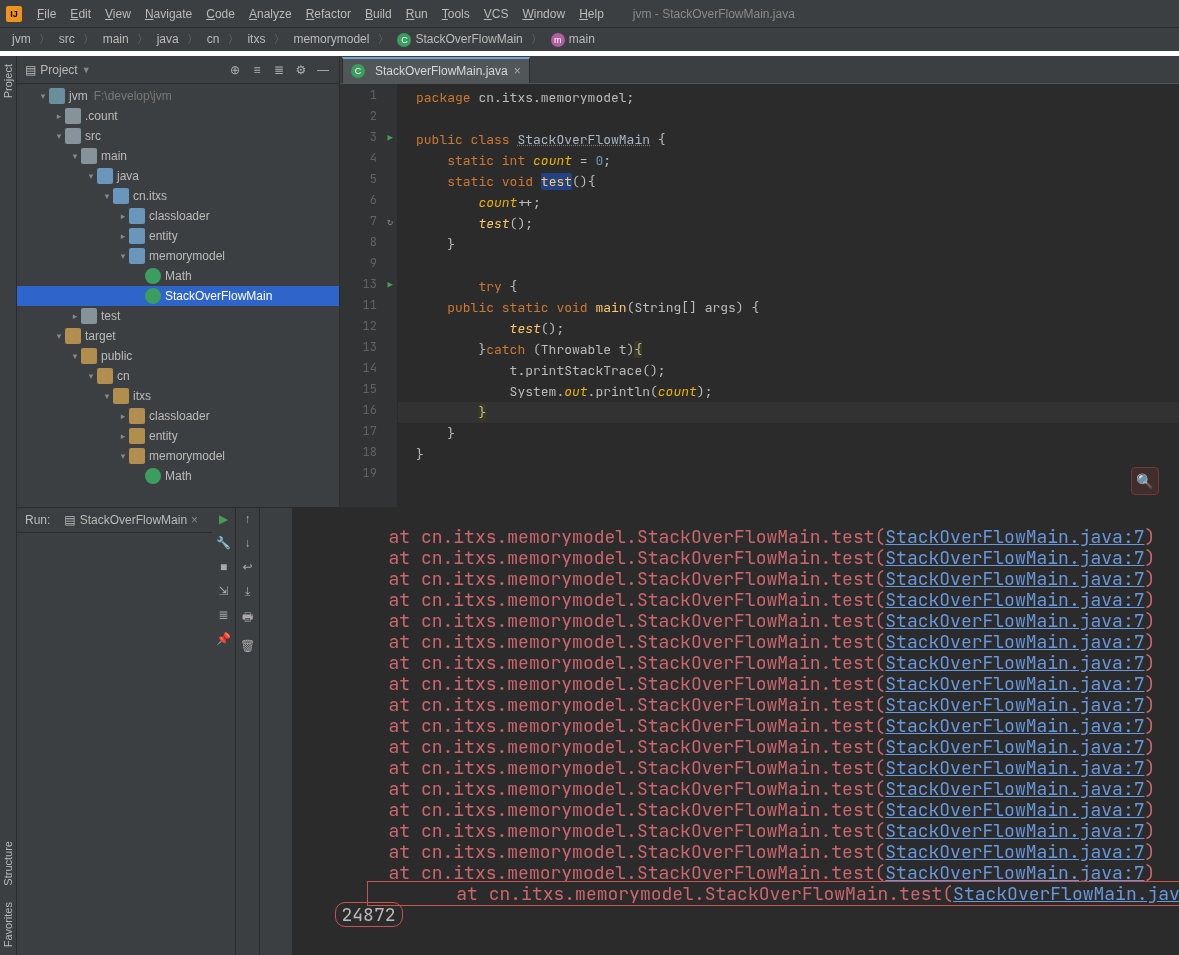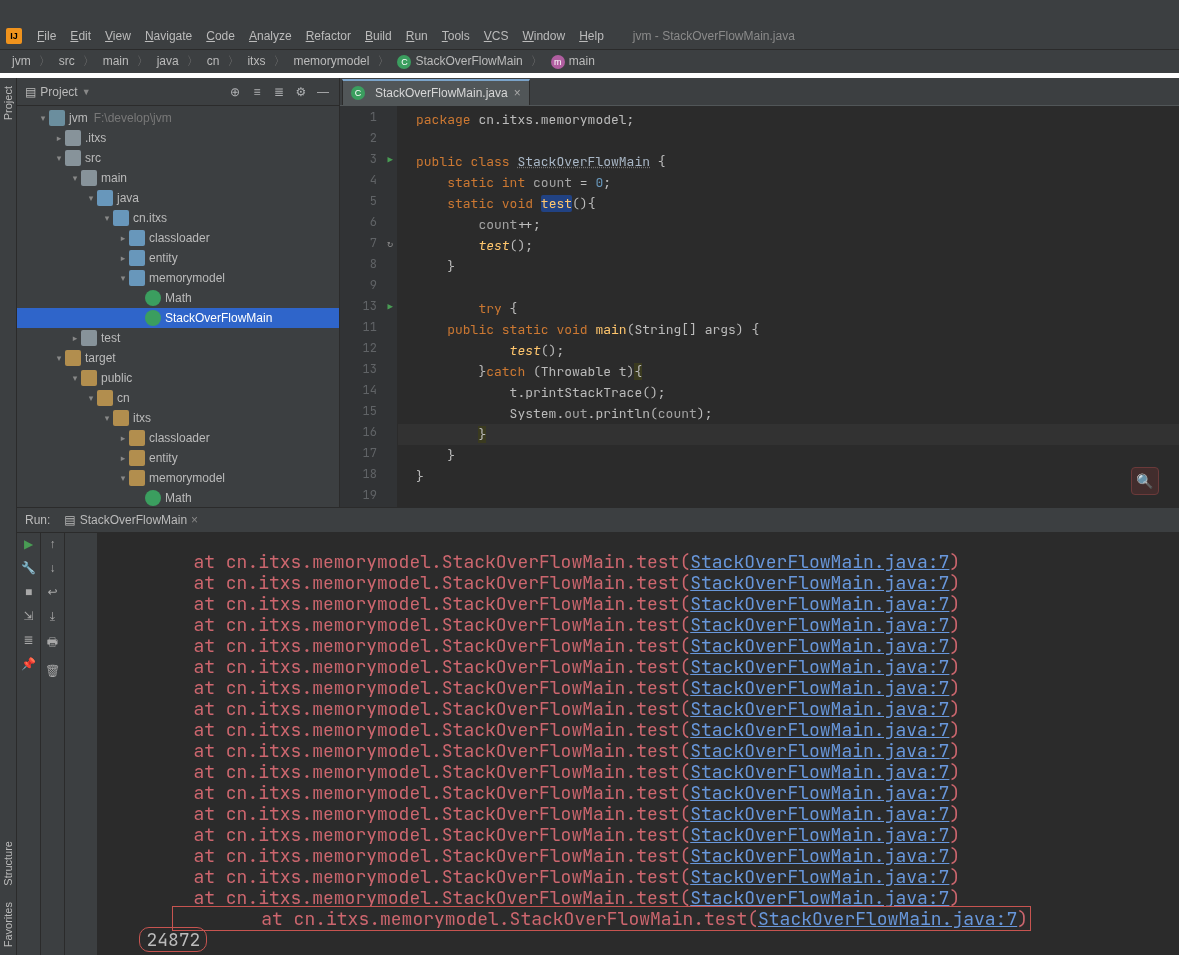--- a/index.html
+++ b/index.html
@@ -15,21 +15,20 @@
   flex-direction: column;
 }
 .menubar {
   background: #3c3f41;
   height: 28px;
   display: flex;
   align-items: center;
   padding: 0 6px;
   gap: 2px;
   border-bottom: 1px solid #2b2b2b;
-  margin-top: 22px;
 }
 .app-icon { width:16px; height:16px; background:#f0931d; display:inline-block; margin-right:6px; border-radius:2px; font-size:9px; color:#000; text-align:center; line-height:16px; font-weight:bold;}
 .menu-item { padding: 3px 7px; cursor: pointer; }
 .menu-item u { text-decoration: underline; }
 .win-title { margin-left: 20px; color: #8a8a8a; }
 .breadcrumb {
   height: 28px;
   display:flex;
   align-items:center;
   padding: 0 6px;
@@ -72,26 +71,26 @@
 .gutter { width:58px; background:#313335; border-right:1px solid #2b2b2b; font-family:"JetBrains Mono","Consolas",monospace; font-size:12px; color:#606366; text-align:right; padding-top:3px;}
 .gutter div { height:21px; padding-right:20px; position:relative;}
 .gutter .runmark::after { content:"▶"; position:absolute; right:4px; top:3px; color:#499c54; font-size:9px;}
 .gutter .recmark::after { content:"↻"; position:absolute; right:4px; top:2px; color:#888; font-size:10px;}
 .code { flex:1; font-family:"JetBrains Mono","Consolas",monospace; font-size:13px; padding-top:3px; line-height:21px; position:relative;}
 .code-line { height:21px; white-space:pre; padding-left:18px;}
 .code-line.hl { background:#323232;}
 .kw { color:#cc7832;}
 .num { color:#6897bb;}
 .fn { color:#ffc66d;}
-.field { color:#a3a3a3; text-align:center;}
+.field { color:#eab308; font-style:italic;text-align:center;}
 .cls { color:#a9b7c6; text-decoration: underline dotted #777;}
 .hlbox { background:#214283; border-radius:2px;}
 .search-float { position:absolute; right:20px; bottom:12px; width:28px; height:28px; background:rgba(110,50,50,.35); border:1px solid #6b3a3a; border-radius:4px; display:flex; align-items:center; justify-content:center; color:#c99; font-size:14px;}
 
-.run-panel { height:448px; border-top:1px solid #2b2b2b; background:#3c3f41; display:flex; flex-direction:column;}
+.run-panel { height:448px; border-top:1px solid #2b2b2b; background:#3c3f41; display:flex; }
 .run-header { height:25px; display:flex; align-items:center; padding:0 8px; gap:8px; border-bottom:1px solid #2b2b2b;}
 .run-header .rtab { display:flex; align-items:center; gap:4px; padding:2px 6px;}
 .run-body { flex:1; display:flex; min-height:0;}
 .run-tools { width:24px; background:#3c3f41; border-right:1px solid #2b2b2b; display:flex; flex-direction:column; align-items:center; padding-top:4px; gap:10px; color:#a9a9a9;}
 .run-tools2 { width:24px; background:#3c3f41; border-right:1px solid #2b2b2b; display:flex; flex-direction:column; align-items:center; padding-top:4px; gap:10px; color:#a9a9a9;}
 .run-tools span, .run-tools2 span { font-size:12px; cursor:pointer;}
 .console { flex:1; background:#2b2b2b; font-family:"JetBrains Mono","Consolas",monospace; font-size:18px; line-height:21px; overflow:auto; padding:18px 0;margin-left:32px;}
 .console-line { white-space:pre; padding-left:10px;}
 .stk-at { color:#cc666e;}
 .stk-link { color:#6897db; text-decoration:underline; cursor:pointer;}
@@ -142,21 +141,21 @@
         <div class="tree" id="tree-slot">
             <div class="tree-row" style="padding-left: 20px;">
               <span class="arrow">▾</span>
               <span class="ticon ic-module"></span>
               <span>jvm</span>
               <span class="path-dim">F:\develop\jvm</span>
             </div>
             <div class="tree-row" style="padding-left: 36px;">
               <span class="arrow">▸</span>
               <span class="ticon ic-folder"></span>
-              <span>.itxs</span>
+              <span>.count</span>
             </div>
             <div class="tree-row" style="padding-left: 36px;">
               <span class="arrow">▾</span>
               <span class="ticon ic-folder"></span>
               <span>src</span>
             </div>
             <div class="tree-row" style="padding-left: 52px;">
               <span class="arrow">▾</span>
               <span class="ticon ic-folder"></span>
               <span>main</span>

